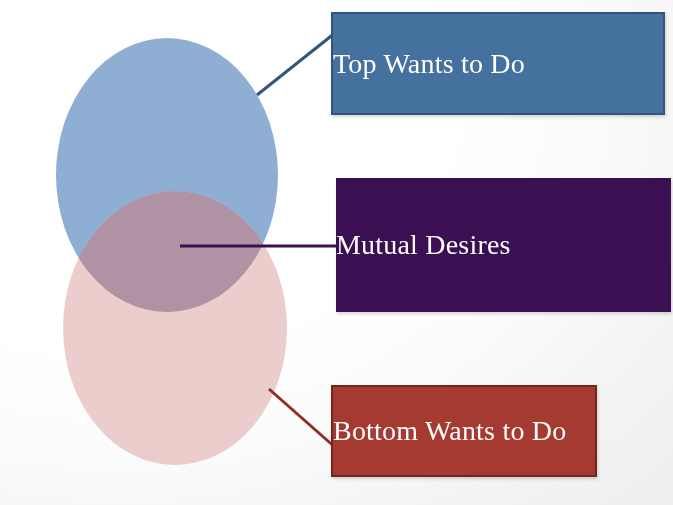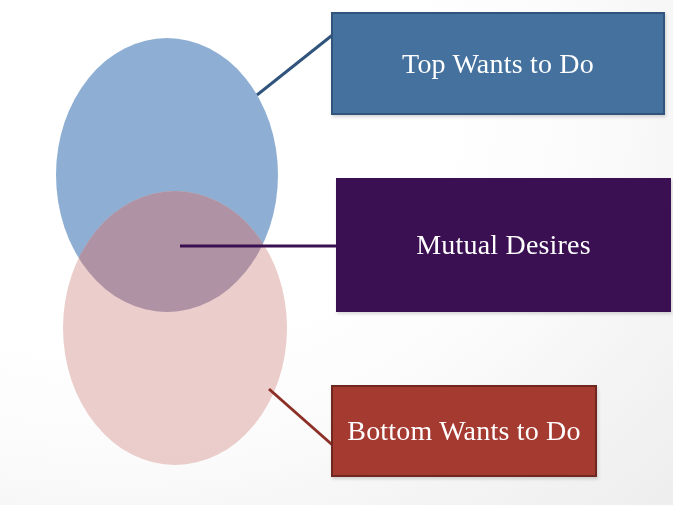--- a/index.html
+++ b/index.html
@@ -43,21 +43,20 @@
     top: 0;
     display: block;
   }
 
   
   .callout {
     position: absolute;
     box-sizing: border-box;
     display: flex;
     align-items: center;
-    justify-content: center;
     color: #ffffff;
     font-weight: 400;
     letter-spacing: 0.2px;
     text-align: center;
     white-space: nowrap;
   }
 
   #box-top {
     left: 331px;
     top: 12px;

